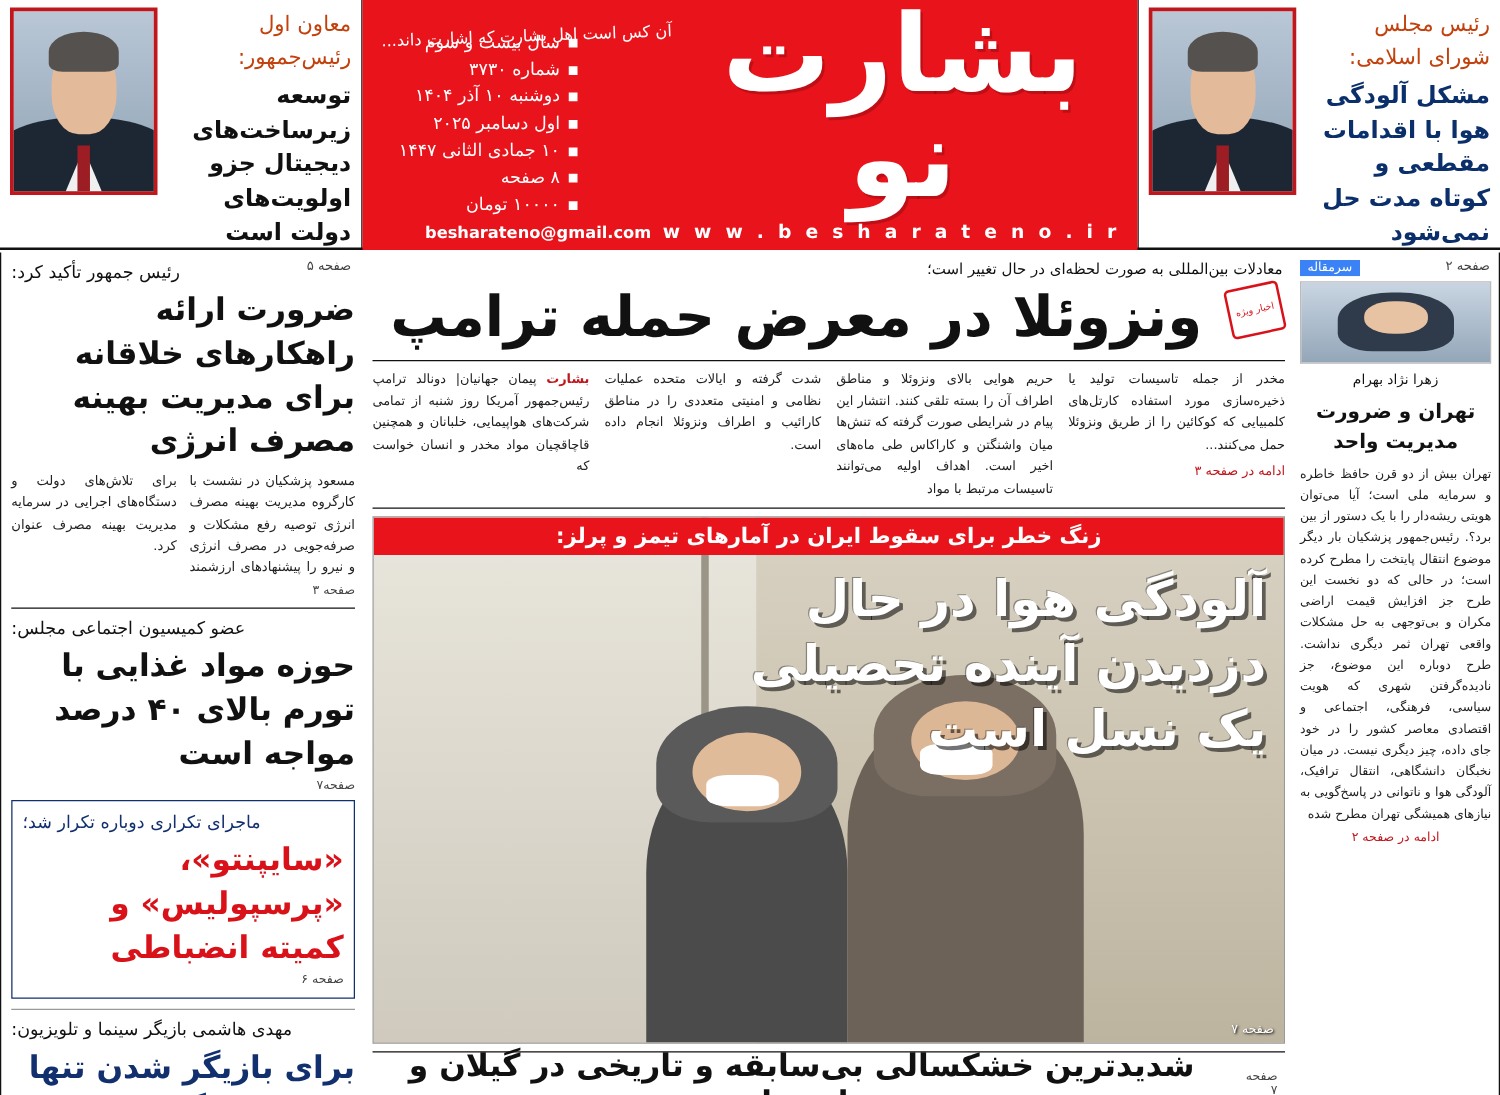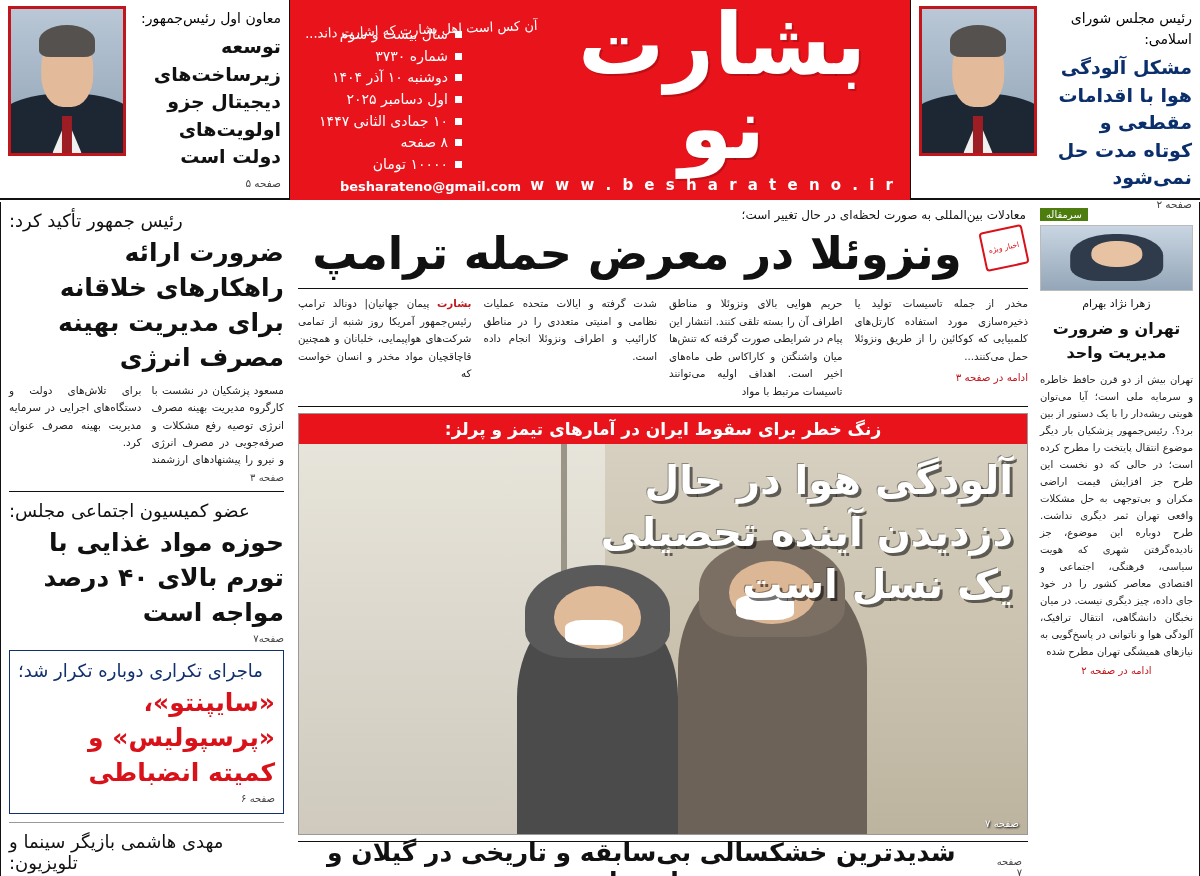--- a/index.html
+++ b/index.html
@@ -110,21 +110,21 @@
     overflow: hidden;
     position: relative;
     flex: 0 0 auto;
   }
   .mh-txt {
     flex: 1 1 auto;
     text-align: right;
     padding-top: 2px;
   }
   .mh-kicker {
-    font-size: 14px; color: #000000; line-height: 1.5;
+    font-size: 17px; color: #c2410c; line-height: 1.5;
     margin-bottom: 4px;
   }
   .mh-head {
     font-size: 19px; font-weight: 700; color: #111;
     line-height: 1.45;
   }
   .mh-head.blue { color: #0b2f6b; }
   .mh-page {
     font-size: 10.5px; color: #444; margin-top: 6px;
   }
@@ -133,21 +133,21 @@
   .body-grid {
     position: absolute; top: 202px; right: 0;
     width: 1200px; height: 674px;
     display: flex; flex-direction: row-reverse;
   }
   .col-right { width: 292px; border-left: 1px solid #111; padding: 6px 8px; }
   .col-center { width: 742px; padding: 4px 6px; }
   .col-left { width: 166px; border-right: 1px solid #111; padding: 6px 6px; }
 
   
-  .rc-kicker { font-size: 18px; text-align: left; color: #111; margin: 2px 0 4px; }
+  .rc-kicker { font-size: 14px; text-align: left; color: #111; margin: 2px 0 4px; }
   .rc-head {
     font-size: 25px; font-weight: 700; line-height: 1.4;
     color: #111; text-align: right;
   }
   .rc-head.blue { color: #12306e; }
   .rc-body {
     font-size: 10.5px; line-height: 1.65; color: #222;
     text-align: justify; margin-top: 7px; column-count: 2; column-gap: 10px;
   }
   .rc-page { font-size: 10px; color: #444; margin-top: 3px; }
@@ -170,21 +170,21 @@
   .lc-name { font-size: 11px; text-align: center; color: #111; line-height: 1.4; }
   .lc-head {
     font-size: 16px; font-weight: 700; text-align: center;
     line-height: 1.5; margin: 6px 0 6px; color: #111;
   }
   .lc-body {
     font-size: 10px; line-height: 1.7; text-align: justify; color: #222;
   }
   .lc-cont { font-size: 10px; color: #c0161c; text-align: center; margin-top: 5px; }
   .sarmaghaleh {
-    display: inline-block; background: #4d7c0f; color: #fff;
+    display: inline-block; background: #3b82f6; color: #fff;
     font-size: 10px; padding: 1px 6px; float: left;
   }
 
   
   .cc-topline {
     font-size: 12px; color: #111; text-align: right; margin: 2px 2px 2px;
   }
   .cc-lead-wrap { display: flex; flex-direction: row-reverse; align-items: flex-start; }
   .stamp {
     width: 44px; height: 40px; margin: 4px 2px 0 6px;

